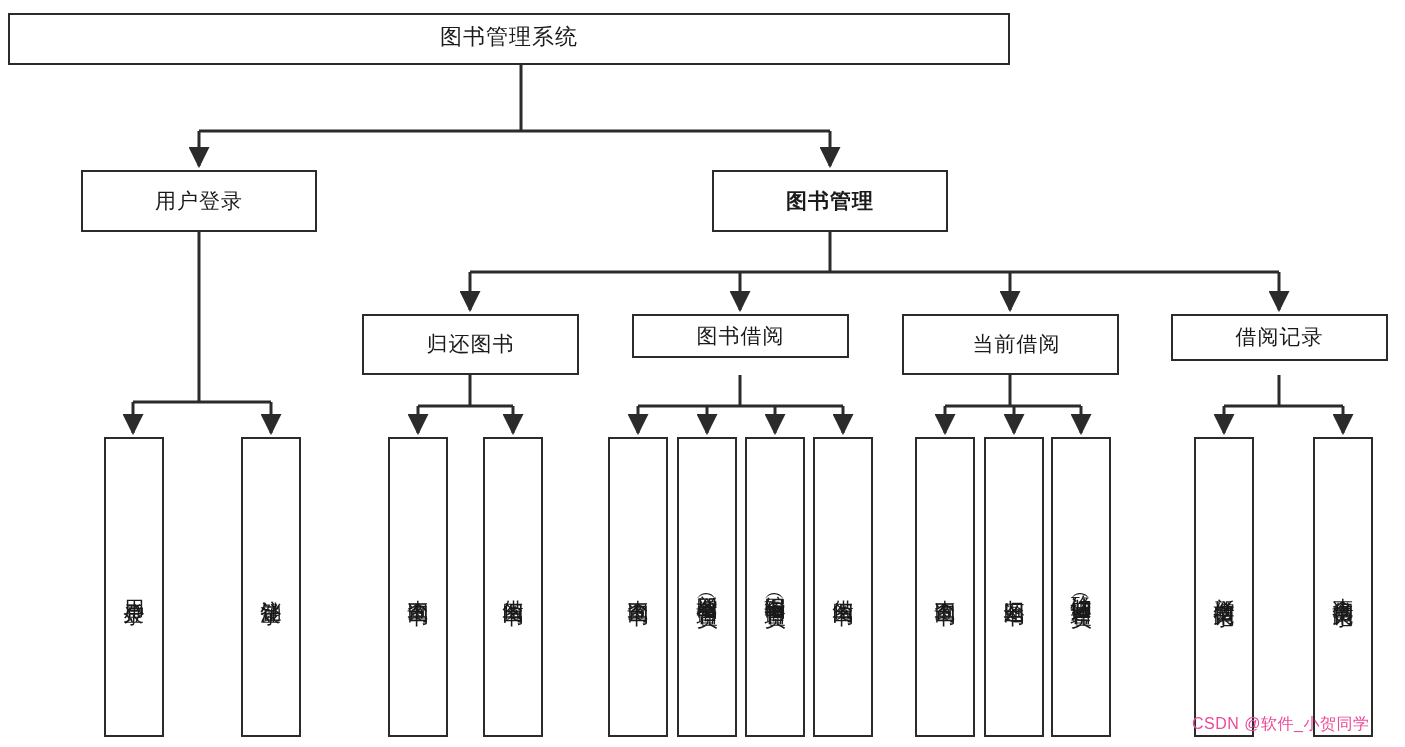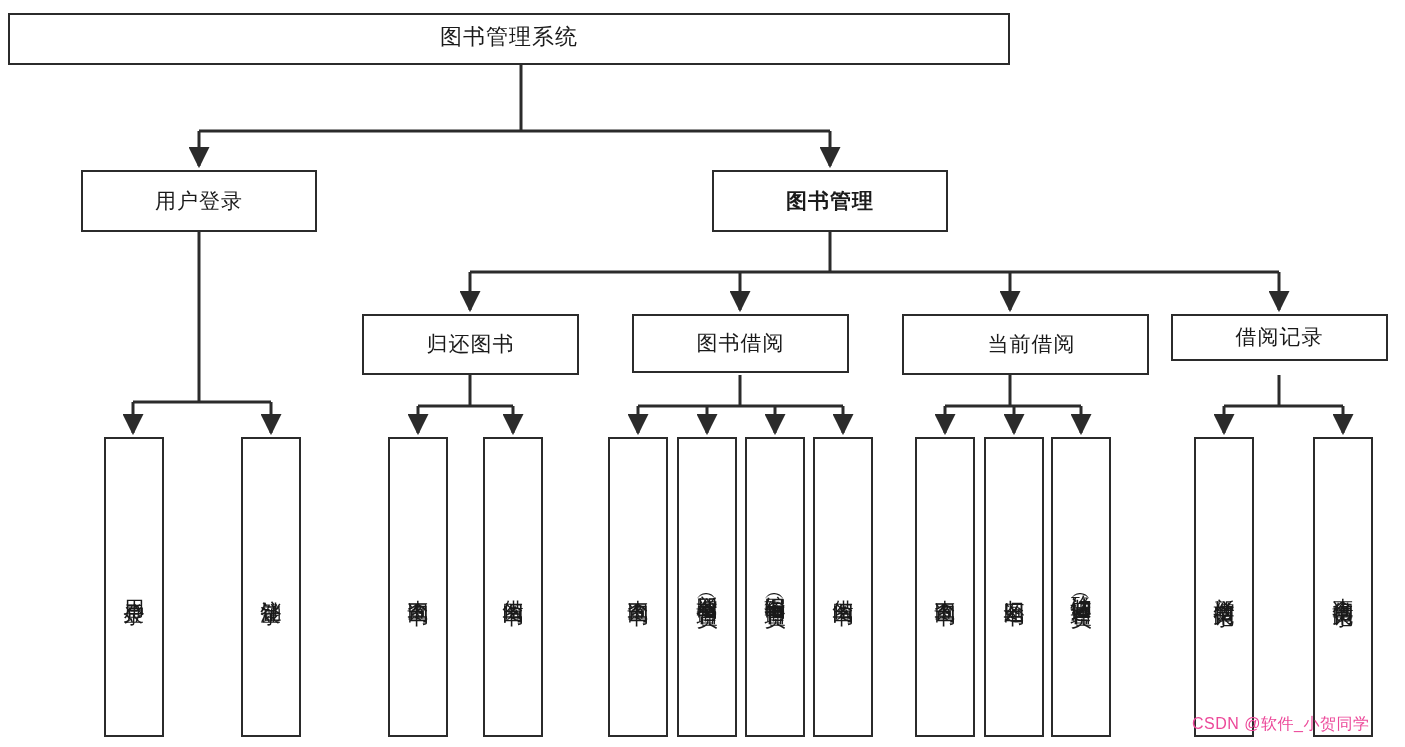--- a/index.html
+++ b/index.html
@@ -138,24 +138,24 @@
   <div class="node h" style="left:81px; top:170px; width:236px; height:62px;">
     <span class="label">用户登录</span>
   </div>
   <div class="node h" style="left:712px; top:170px; width:236px; height:62px;font-weight:bold;">
     <span class="label">图书管理</span>
   </div>
 
   <div class="node h" style="left:362px; top:314px; width:217px; height:61px;">
     <span class="label">归还图书</span>
   </div>
-  <div class="node h" style="left:632px; top:314px; width:217px; height:59px;font-family:Liberation Serif, serif;">
+  <div class="node h" style="left:632px; top:314px; width:217px; height:44px;font-family:Liberation Serif, serif;">
     <span class="label">图书借阅</span>
   </div>
-  <div class="node h" style="left:902px; top:314px; width:247px; height:61px;padding-left:12px;">
+  <div class="node h" style="left:902px; top:314px; width:217px; height:61px;padding-left:12px;">
     <span class="label">当前借阅</span>
   </div>
   <div class="node h" style="left:1171px; top:314px; width:217px; height:47px;">
     <span class="label">借阅记录</span>
   </div>
 
   <div class="node v" style="left:104px; top:437px; width:60px; height:300px;">
     <span class="label">用户登录</span>
   </div>
   <div class="node v" style="left:241px; top:437px; width:60px; height:300px;">

